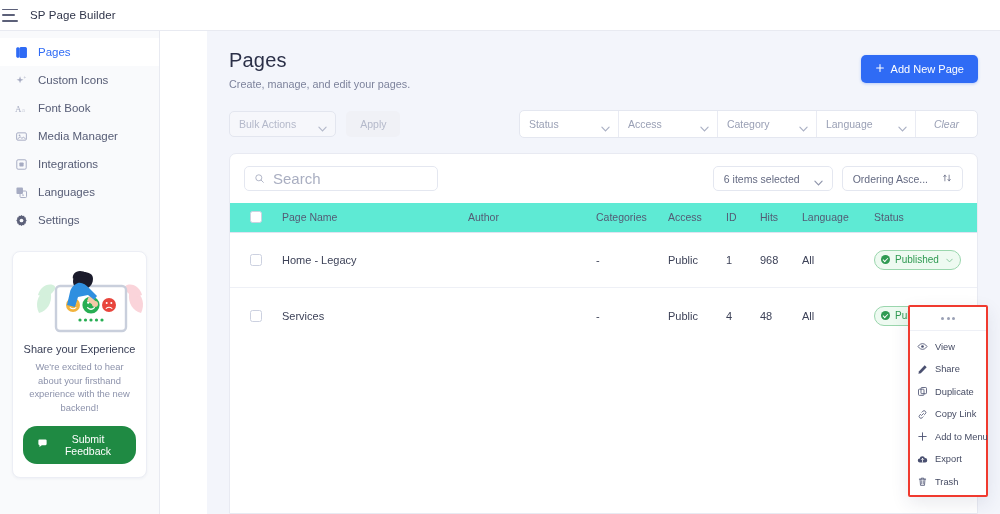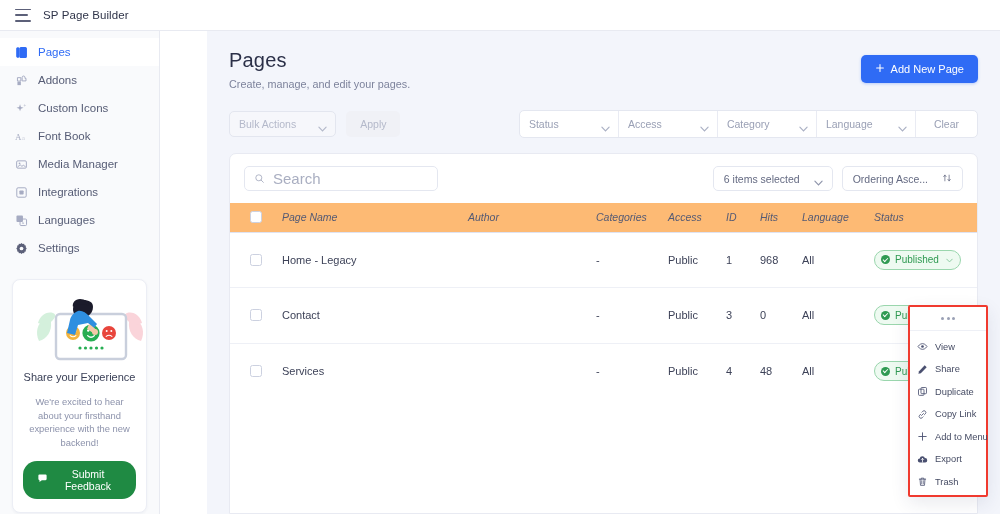--- a/index.html
+++ b/index.html
@@ -10,21 +10,21 @@
     overflow: hidden;
   }
   .app { position: relative; width: 1000px; height: 514px; display: flex; flex-direction: column; }
 
   
   .topbar {
     height: 31px; min-height: 31px;
     background: #ffffff;
     border-bottom: 1px solid #e8eaf1;
     display: flex; align-items: center;
-    padding: 0 15px;
+    padding: 0 2px;
     position: relative; z-index: 40;
   }
   .hamburger { width: 16px; height: 13px; display: flex; flex-direction: column; justify-content: space-between; cursor: pointer; margin-right: 12px; }
   .hamburger span { display: block; height: 1.6px; background: #5c6079; border-radius: 1px; }
   .hamburger span:nth-child(1) { width: 16px; }
   .hamburger span:nth-child(2) { width: 13px; }
   .hamburger span:nth-child(3) { width: 16px; }
   .brand { font-size: 11.5px; color: #2f3449; letter-spacing: .1px; }
   .topbar-right { margin-left: auto; display: flex; align-items: center; }
   .back-admin {
@@ -62,21 +62,21 @@
   .fb-card {
     margin: 17px 12px 0 12px;
     background: #fff;
     border: 1px solid #eceef5;
     border-radius: 8px;
     padding: 11px 10px 13px 10px;
     text-align: center;
     box-shadow: 0 1px 3px rgba(40,50,90,.05);
   }
   .fb-illus { height: 74px; position: relative; margin-bottom: 6px; }
-  .fb-title { font-size: 11px; color: #3a4057; margin-bottom: 12px; }
+  .fb-title { font-size: 11px; color: #3a4057; margin-bottom: 5px; }
   .fb-desc { font-size: 9.4px; line-height: 1.45; color: #8c92ab; margin-bottom: 11px; }
   .fb-btn {
     display: inline-flex; align-items: center; gap: 6px;
     background: #1f8a43; color: #fff;
     border: none; border-radius: 14px;
     padding: 7px 14px; font-size: 10.5px; cursor: pointer;
     font-family: "Liberation Sans", sans-serif;
   }
 
   
@@ -107,21 +107,21 @@
     border-radius: 5px; height: 26px; padding: 0 14px;
     font-size: 10.5px; color: #b4b9ca; cursor: pointer;
     font-family: "Liberation Sans", sans-serif;
   }
   .filters { margin-left: auto; display: flex; border: 1px solid #e4e7f0; border-radius: 5px; overflow: hidden; background: #fff; }
   .filter {
     display: flex; align-items: center; justify-content: space-between; gap: 10px;
     height: 26px; padding: 0 9px; font-size: 10.5px; color: #9aa0b5;
     border-right: 1px solid #e9ebf3; cursor: pointer; min-width: 99px;
   }
-  .filter:last-child { border-right: none; min-width: 0; padding: 0 18px; justify-content: flex-end; }
+  .filter:last-child { border-right: none; min-width: 0; padding: 0 18px; justify-content: flex-end; font-style: italic; }
   .chev { width: 8px; height: 5px; flex: 0 0 8px; }
 
   
   .card {
     margin: 9px 22px 0 22px;
     background: #fff;
     border: 1px solid #e8eaf2;
     border-radius: 7px 7px 0 0;
     flex: 1; min-height: 0;
     display: flex; flex-direction: column;
@@ -141,23 +141,23 @@
   .tools-right { margin-left: auto; display: flex; gap: 9px; }
   .pill {
     display: inline-flex; align-items: center; gap: 14px;
     border: 1px solid #e4e7f0; border-radius: 5px;
     height: 25px; padding: 0 10px; font-size: 10.5px; color: #646a82; cursor: pointer;
   }
 
   
   table { width: 100%; border-collapse: collapse; table-layout: fixed; }
   thead th {
-    background: #fdba74; color: #545a74; font-weight: 400;
+    background: #5eead4; color: #545a74; font-weight: 400;
     font-size: 10.5px; text-align: left; height: 29px;
-    padding: 0; vertical-align: middle; font-style: italic;
+    padding: 0; vertical-align: middle;
   }
   tbody td { height: 55.5px; font-size: 11px; color: #3d4258; border-top: 1px solid #eef0f6; vertical-align: middle; padding: 0; }
   tbody tr:first-child td { border-top: 1px solid #dfe3f1; }
   .c-chk { width: 52px; padding-left: 20px !important; }
   .c-name { width: 186px; }
   .c-author { width: 128px; }
   .c-cat { width: 72px; margin-left: 29px; }
   .c-access { width: 58px; }
   .c-id { width: 34px; }
   .c-hits { width: 42px; }
@@ -214,30 +214,20 @@
       <div class="nav-item active">
         <span class="ic">
           <svg width="13" height="13" viewBox="0 0 16 16">
               <rect x="2" y="2" width="3" height="12" rx="1" fill="#2f6bf5"></rect>
               <rect x="6" y="2" width="8" height="12" rx="1.2" fill="none" stroke="#2f6bf5" stroke-width="1.3"></rect>
             </svg>
         </span>
         <span>Pages</span>
       </div>
 
-      <div class="nav-item">
-        <span class="ic">
-          <svg width="13" height="13" viewBox="0 0 16 16">
-              <path d="M3 9.5h4.2v4.2H3z" fill="#a6abc2"></path>
-              <path d="M8.8 4.2a1.7 1.7 0 1 1 3.4 0v1.1h1.3v3.2H8.8V4.2z" fill="none" stroke="#a6abc2" stroke-width="1.2"></path>
-              <path d="M3 4.5h4.2v4.2H3z" fill="none" stroke="#a6abc2" stroke-width="1.2"></path>
-            </svg>
-        </span>
-        <span>Addons</span>
-      </div>
 
       <div class="nav-item">
         <span class="ic">
           <svg width="13" height="13" viewBox="0 0 16 16">
               <path d="M6.2 2.8 7.3 6l3.2 1.1L7.3 8.2 6.2 11.4 5.1 8.2 1.9 7.1 5.1 6z" fill="#a6abc2"></path>
               <path d="M12 2.2l.5 1.4 1.4.5-1.4.5-.5 1.4-.5-1.4-1.4-.5 1.4-.5z" fill="#c9cdda"></path>
             </svg>
         </span>
         <span>Custom Icons</span>
       </div>
@@ -469,41 +459,20 @@
                   <span class="dot"></span>
                   <span>Published</span>
                   <span class="bchev"><svg width="7" height="5" viewBox="0 0 10 6">
                         <path d="M1 1l4 4 4-4" fill="none" stroke="#2f9a52" stroke-width="1.3" stroke-linecap="round"></path>
                       </svg></span>
                 </span>
               </td>
             </tr>
 
 
-            <tr>
-              <td class="c-chk">
-                  <span class="chkbox"></span>
-                </td>
-              <td class="c-name">Contact</td>
-              <td class="c-author"></td>
-              <td class="c-cat">-</td>
-              <td class="c-access">Public</td>
-              <td class="c-id">3</td>
-              <td class="c-hits">0</td>
-              <td class="c-lang">All</td>
-              <td class="c-status">
-                <span class="badge">
-                  <span class="dot"></span>
-                  <span>Published</span>
-                  <span class="bchev"><svg width="7" height="5" viewBox="0 0 10 6">
-                        <path d="M1 1l4 4 4-4" fill="none" stroke="#2f9a52" stroke-width="1.3" stroke-linecap="round"></path>
-                      </svg></span>
-                </span>
-              </td>
-            </tr>
 
             <tr>
               <td class="c-chk">
                   <span class="chkbox"></span>
                 </td>
               <td class="c-name">Services</td>
               <td class="c-author"></td>
               <td class="c-cat">-</td>
               <td class="c-access">Public</td>
               <td class="c-id">4</td>

